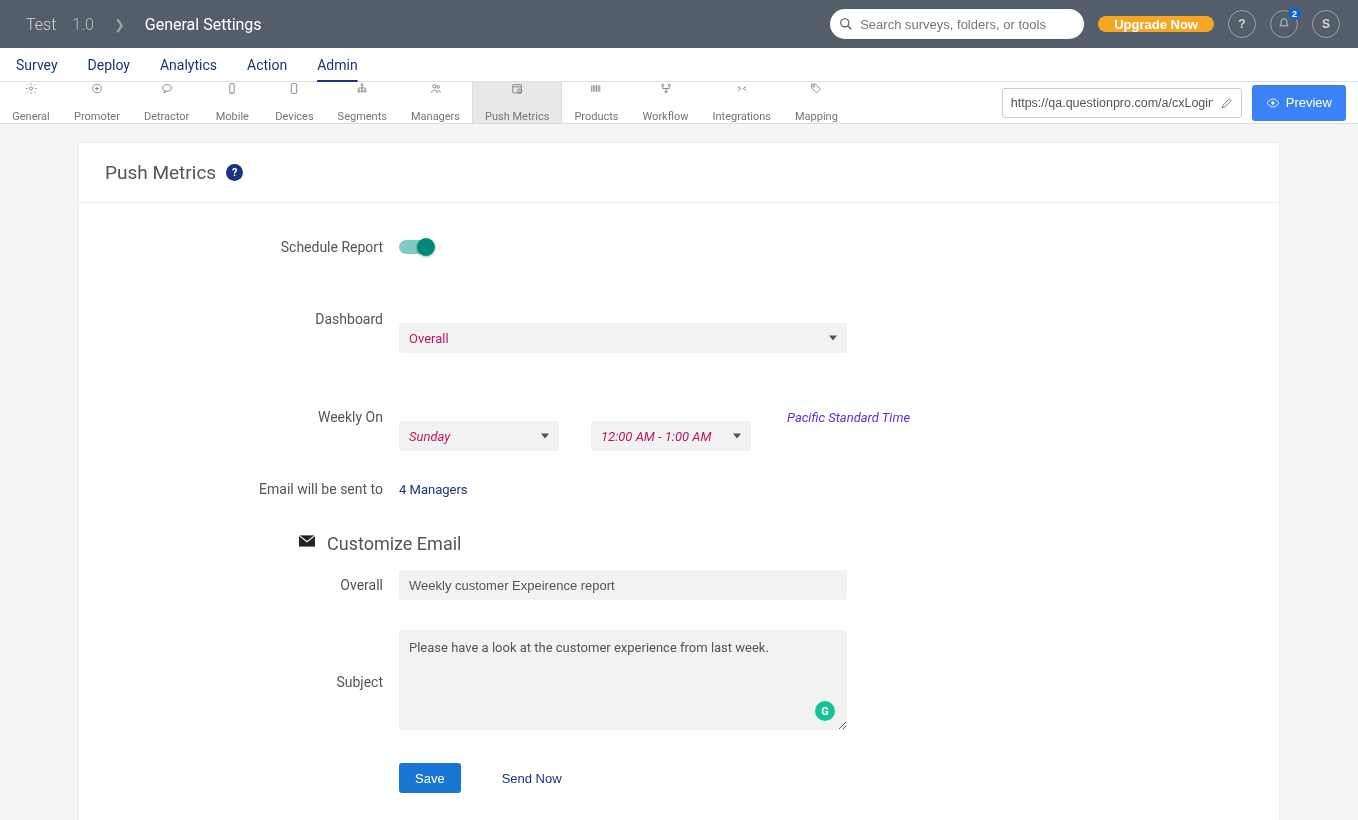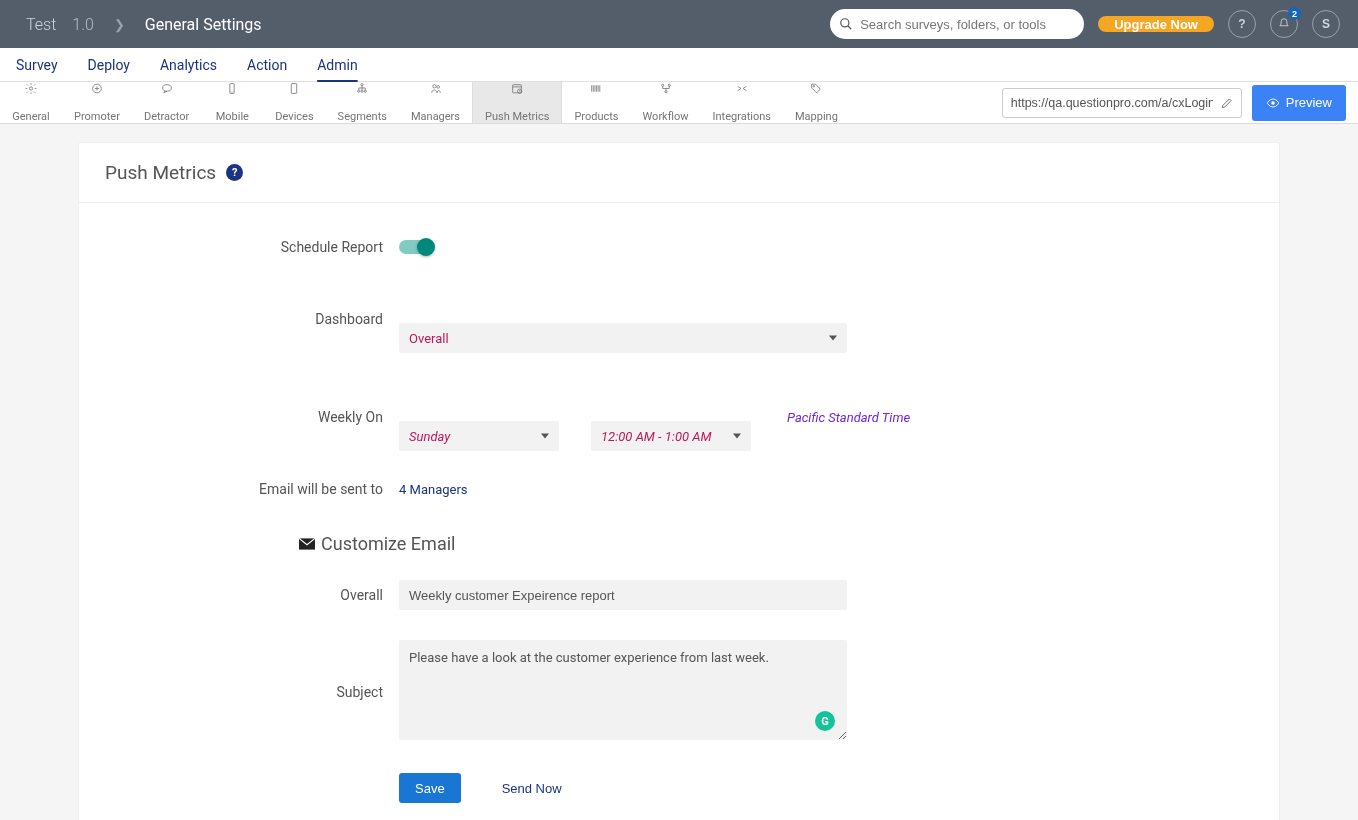--- a/index.html
+++ b/index.html
@@ -64,21 +64,21 @@
   .select .caret { position: absolute; right: 10px; top: 50%; transform: translateY(-50%); }
   .sel-dashboard { width: 448px; }
   .sel-day { width: 160px; }
   .sel-time { width: 160px; }
 
   .weekly-group { display: flex; align-items: center; gap: 32px; font-style: italic; }
   .tz-text { font-size: 13px; color: #6d28d9; margin-left: 4px; }
 
   .link-text { color: #1B3380; font-size: 13px; cursor: pointer; }
 
-  .section-head { display: flex; align-items: center; gap: 4px; margin: 36px 0 26px 178px; }
+  .section-head { display: flex; gap: 10px; margin: 36px 0 16px 178px; }
   .section-head .env-ic { color: #222; }
   .section-head-title { font-size: 18px; color: #555; font-weight: 400; }
 
   .text-input { width: 448px; height: 30px; background: #f2f2f2; border: none; padding: 0 10px; font-size: 13px; color: #555; border-radius: 2px; }
   .textarea { width: 448px; height: 100px; background: #f2f2f2; border: none; padding: 10px; font-size: 13px; color: #555; border-radius: 2px; resize: both; font-family: inherit; }
   .ta-wrap { position: relative; display: inline-block; }
   .grammarly { position: absolute; right: 12px; bottom: 12px; width: 20px; height: 20px; background: #15C39A; border-radius: 50%; display: flex; align-items: center; justify-content: center; color: #fff; font-weight: bold; font-size: 11px; }
 
   .btn-row { margin-left: 280px; margin-top: 24px; display: flex; align-items: center; gap: 18px; }
   .btn-save { background: #1976D2; color: #fff; border: none; height: 30px; padding: 0 16px; border-radius: 3px; font-size: 13px; cursor: pointer; }

